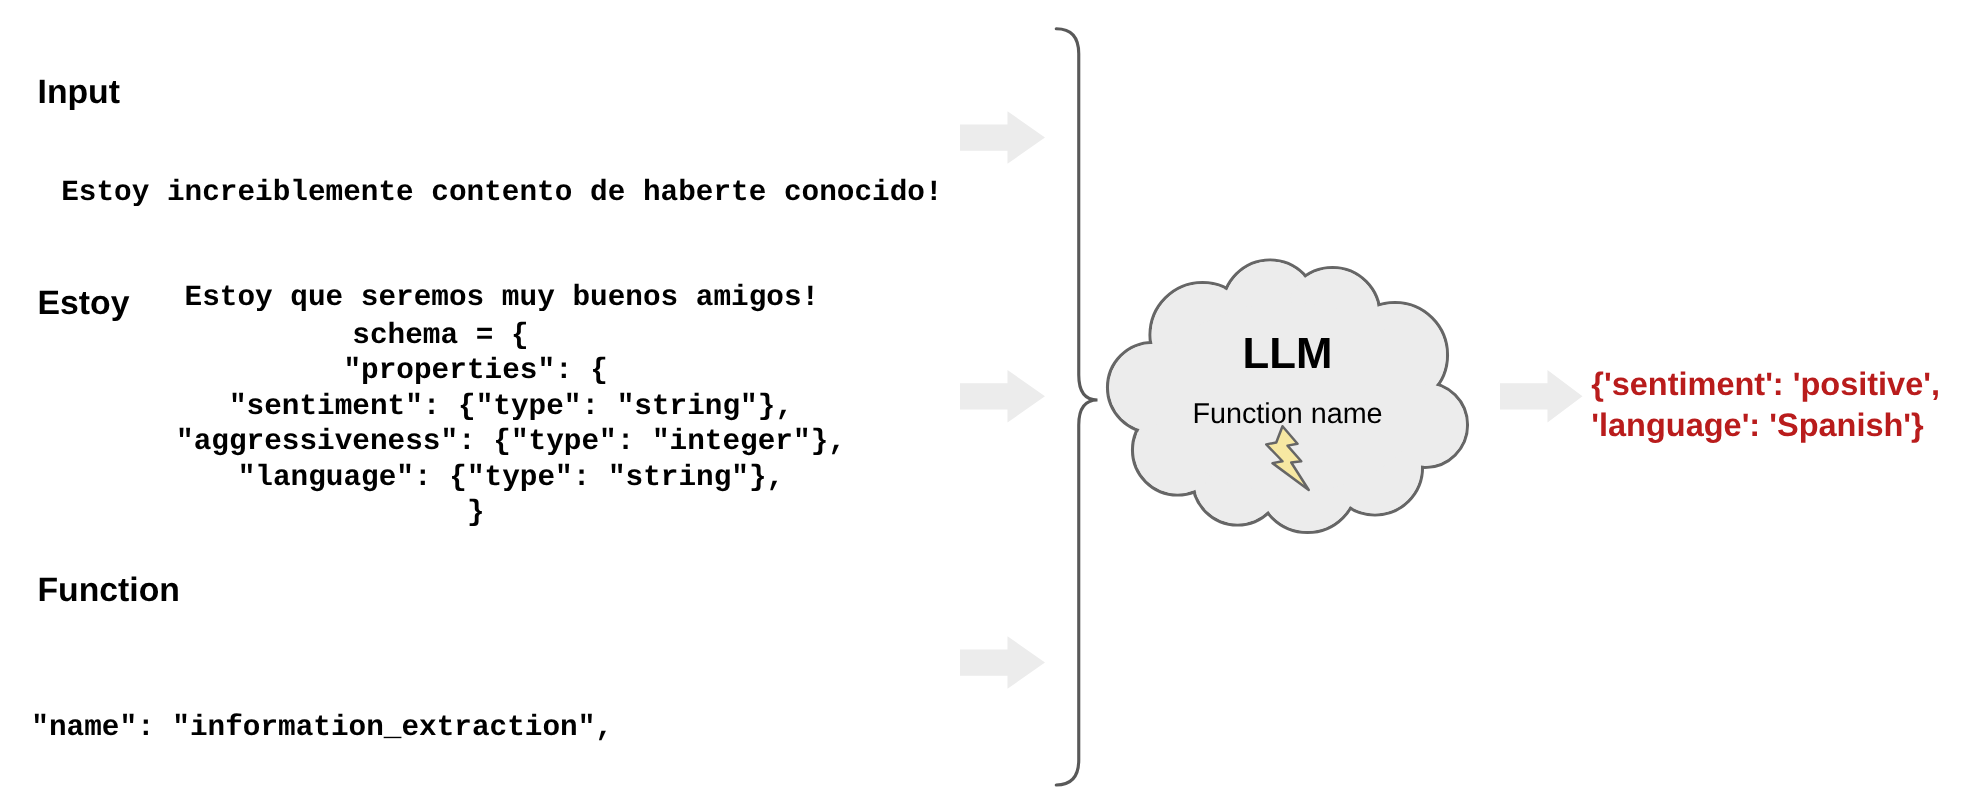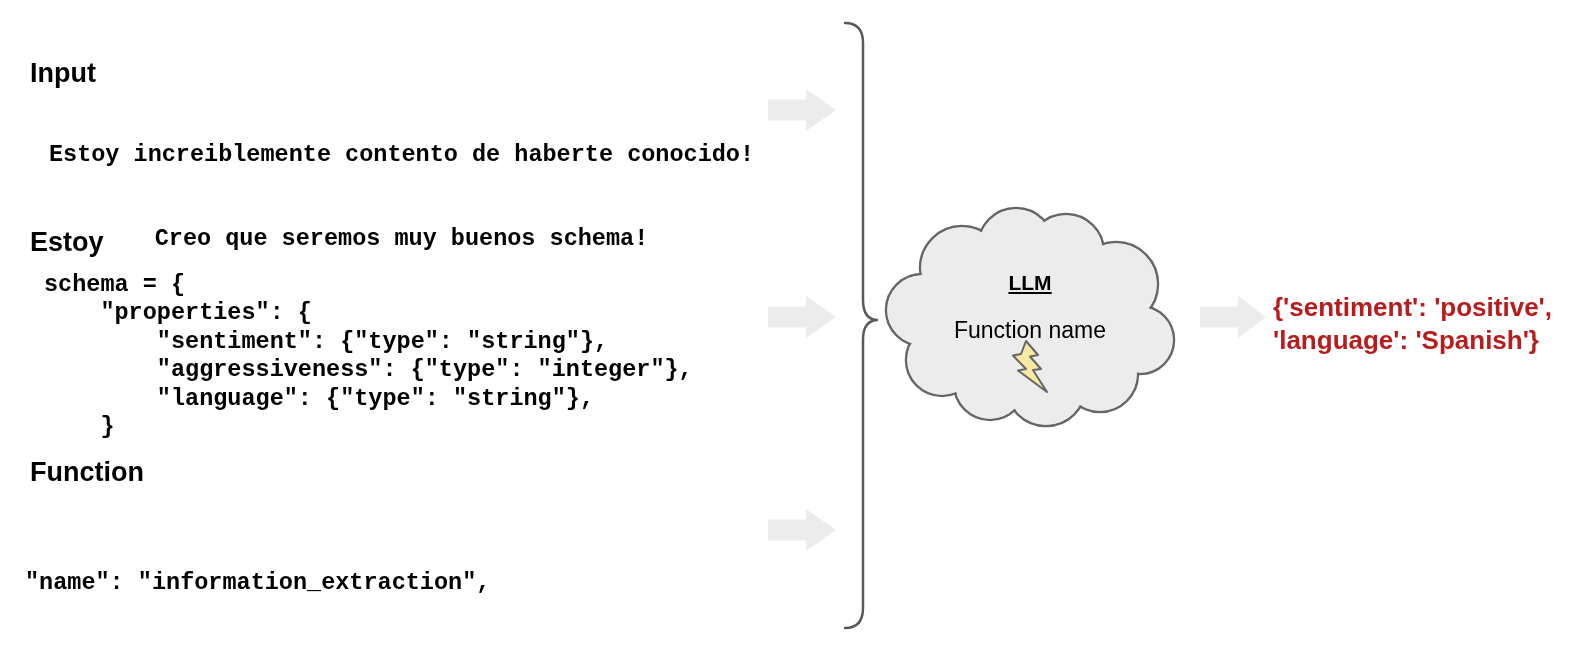--- a/index.html
+++ b/index.html
@@ -28,51 +28,52 @@
     white-space: pre;
   }
   .input-text {
     left: 44px; width: 715px;
     text-align: center;
     line-height: 28px;
   }
   .schema-code {
     left: 28px; top: 255px;
     line-height: 28.4px;
-    margin: 16px;
+    margin: 0;
+    text-align: center;
   }
   .function-code {
     left: 25px; top: 488px;
     line-height: 38px;
   }
   .cloud-label {
     left: 880px; width: 300px;
     text-align: center;
     color: #000;
     white-space: nowrap;
   }
-  .llm-title { top: 267px; font-weight: 700; font-size: 21px; line-height: 32px; text-decoration: underline; }
+  .llm-title { top: 267px; font-weight: 700; font-size: 35px; line-height: 32px; }
   .llm-subtitle { top: 316px; font-weight: 400; font-size: 23px; line-height: 28px; }
   .output-text {
     left: 1273px; top: 291px;
     font-weight: 700;
     font-size: 26px;
     line-height: 33px;
     color: #b91c1c;
     white-space: nowrap;
   }
   svg { display: block; }
 </style>
 </head>
 <body>
 
 <div class="abs section-title" style="top:57px">Input</div>
 <div class="abs code input-text" style="top:85px">
   <div>Estoy increiblemente contento de haberte conocido!</div>
-  <div>Creo que seremos muy buenos schema!</div>
+  <div>Estoy que seremos muy buenos amigos!</div>
 </div>
 
 <div class="abs section-title" style="top:226px">Estoy</div>
 <pre class="abs code schema-code">schema = {
     "properties": {
         "sentiment": {"type": "string"},
         "aggressiveness": {"type": "integer"},
         "language": {"type": "string"},
     }</pre>
 

